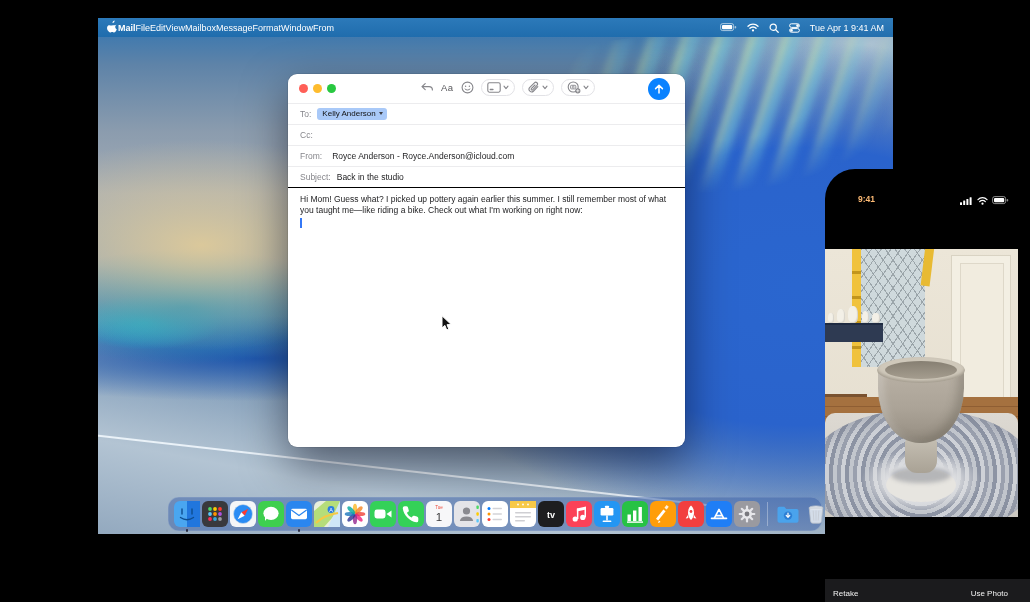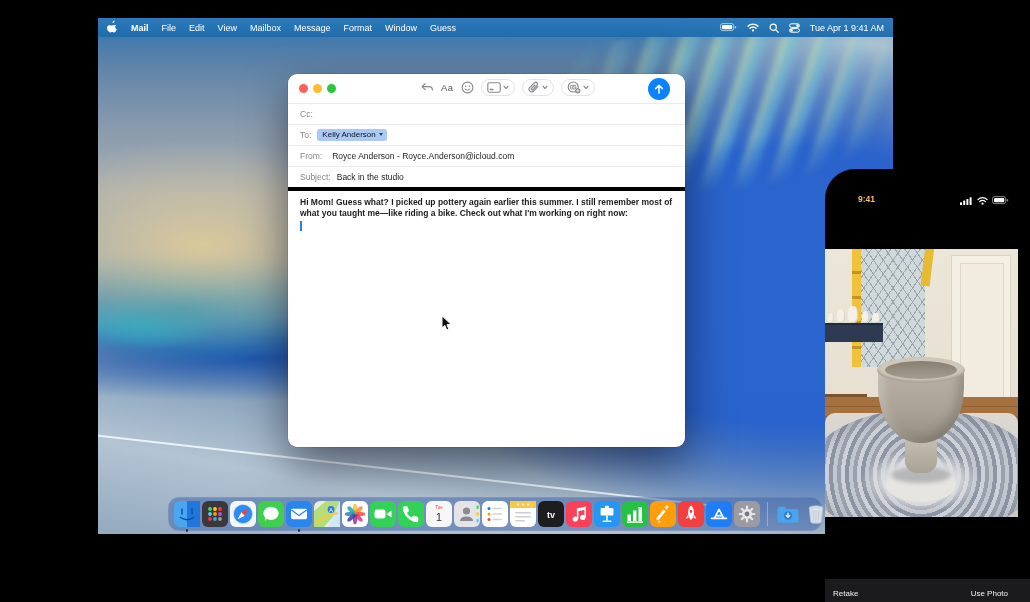--- a/index.html
+++ b/index.html
@@ -23,21 +23,21 @@
     background: repeating-linear-gradient(115deg, rgba(198,233,174,.55) 0 5px, rgba(120,206,220,.5) 9px 15px, rgba(120,206,220,0) 19px 32px);
     filter: blur(3px); transform: rotate(-7deg);
     -webkit-mask: radial-gradient(62% 70% at 55% 35%, #000 35%, transparent 75%);
             mask: radial-gradient(62% 70% at 55% 35%, #000 35%, transparent 75%); }
   .slope-line { position:absolute; left:-10px; top:452px; width:640px; height:2px; background:rgba(245,250,255,.85);
     transform: rotate(6.5deg); filter: blur(.6px); }
 
   
   #menubar { position:absolute; left:0; top:0; width:100%; height:19px; display:flex; align-items:center;
     background:linear-gradient(180deg, rgba(44,122,186,.96), rgba(30,108,173,.96)); color:#fff; font-size:9px; }
-  #menu-left { display:flex; align-items:center; gap:13px; padding-left:9px; }
+  #menu-left { display:flex; align-items:center; padding-left:9px; }
   #menu-left .mi { white-space:nowrap; cursor:default; }
   #menu-left .mi.active { font-weight:bold; }
   #menu-right { margin-left:auto; display:flex; align-items:center; gap:10px; padding-right:9px;padding-left:38px; }
   #menu-right svg { display:block; }
   #menubar-clock { font-size:9px; white-space:nowrap; }
 
   
   #compose { position:absolute; left:190px; top:56px; width:397px; height:373px; background:#fff;
     border-radius:9px; box-shadow:0 18px 45px rgba(0,0,15,.5), 0 0 0 .5px rgba(0,0,0,.15); }
   #titlebar { position:relative; height:29px; }
@@ -48,21 +48,21 @@
   .pillbtn { display:flex; align-items:center; gap:2px; border:1px solid #e2e2e6; border-radius:9px; height:17px; padding:0 5px; background:#fff; }
   .aa { font-size:9.5px; color:#58585c; letter-spacing:.5px; }
   #send-btn { position:absolute; right:15px; top:3.5px; width:22px; height:22px; border-radius:50%; background:#0a82ff;
     display:flex; align-items:center; justify-content:center; border:none; }
   .hdr-row { position:relative; display:flex; align-items:center; height:21px; padding-left:12px; font-size:8.5px; border-top:1px solid #ececee; }
   .hdr-row:first-of-type { border-top:none; height:23px; }
   .hdr-label { color:#86868b; margin-right:6px; }
   .token { background:#a9c9f8; color:#111; border-radius:3px; padding:1px 4px 1.5px 5px; font-size:8px; display:flex; align-items:center; gap:3px; }
   .token .chev { width:0; height:0; border-left:2.6px solid transparent; border-right:2.6px solid transparent; border-top:3.2px solid #3d3d42; }
   .hdr-value { color:#1d1d1f; }
-  #body-area { position:relative; border-top:4px solid #000000; height:256px;font-weight:bold; }
+  #body-area { position:relative; border-top:1px solid #000000; height:256px; }
   #body-text { position:absolute; left:12px; top:6px; width:374px; font-size:8.5px; line-height:1.32; color:#1c1c1e; }
   #caret { position:absolute; left:12px; top:30px; width:1.5px; height:10px; background:#3478f6; }
 
   
   #popup { position:absolute; left:169px; top:217px; width:72px; height:70px; background:#f6f5f3; border-radius:8px;
     box-shadow:0 7px 20px rgba(0,0,10,.35), 0 0 0 .5px rgba(0,0,0,.08); }
   #popup .arrow { position:absolute; left:30px; top:-5px; width:0; height:0;
     border-left:6px solid transparent; border-right:6px solid transparent; border-bottom:5.5px solid #f6f5f3; }
   #popup .phone-glyph { position:absolute; left:29px; top:7px; width:14px; height:23px; border:1.5px solid #a3a3a8; border-radius:3.5px;
     background:linear-gradient(180deg,#e4e4e8,#c6c6cb); }
@@ -145,21 +145,21 @@
         </span>
 
       <span class="mi active">Mail</span>
           <span class="mi">File</span>
           <span class="mi">Edit</span>
           <span class="mi">View</span>
           <span class="mi">Mailbox</span>
           <span class="mi">Message</span>
           <span class="mi">Format</span>
           <span class="mi">Window</span>
-          <span class="mi">Guess</span>
+          <span class="mi">From</span>
         </div>
       <div id="menu-right">
         <span>
           <svg width="17" height="9" viewBox="0 0 17 9">
               <rect x="0.6" y="0.6" width="13" height="7" rx="2" fill="none" stroke="rgba(255,255,255,.6)" stroke-width="1"></rect>
               <rect x="2" y="2" width="10.2" height="4.2" rx="1" fill="#fff"></rect>
               <rect x="14.6" y="3" width="1.6" height="2.6" rx="0.8" fill="rgba(255,255,255,.6)"></rect>
             </svg>
         </span>
         <span>
@@ -238,29 +238,29 @@
           </span>
         </div>
         <button id="send-btn">
           <svg width="12" height="12" viewBox="0 0 12 12">
               <path d="M6,10 V2.4 M2.6,5.6 L6,2.2 L9.4,5.6" fill="none" stroke="#fff" stroke-width="1.5" stroke-linecap="round" stroke-linejoin="round"></path>
             </svg>
         </button>
       </div>
 
       <div class="hdr-row">
-        <span class="hdr-label">Cc:</span>
-        <span class="hdr-value"></span>
-      </div>
-      <div class="hdr-row">
         <span class="hdr-label">To:</span>
         <span class="token">
           <span>Kelly Anderson</span>
           <span class="chev"></span>
         </span>
+      </div>
+      <div class="hdr-row">
+        <span class="hdr-label">Cc:</span>
+        <span class="hdr-value"></span>
       </div>
       <div class="hdr-row">
         <span class="hdr-label" style="margin-right:10px;">From:</span>
         <span class="hdr-value">Royce Anderson - Royce.Anderson@icloud.com</span>
       </div>
       <div class="hdr-row">
         <span class="hdr-label">Subject:</span>
         <span class="hdr-value">Back in the studio</span>
       </div>
 

